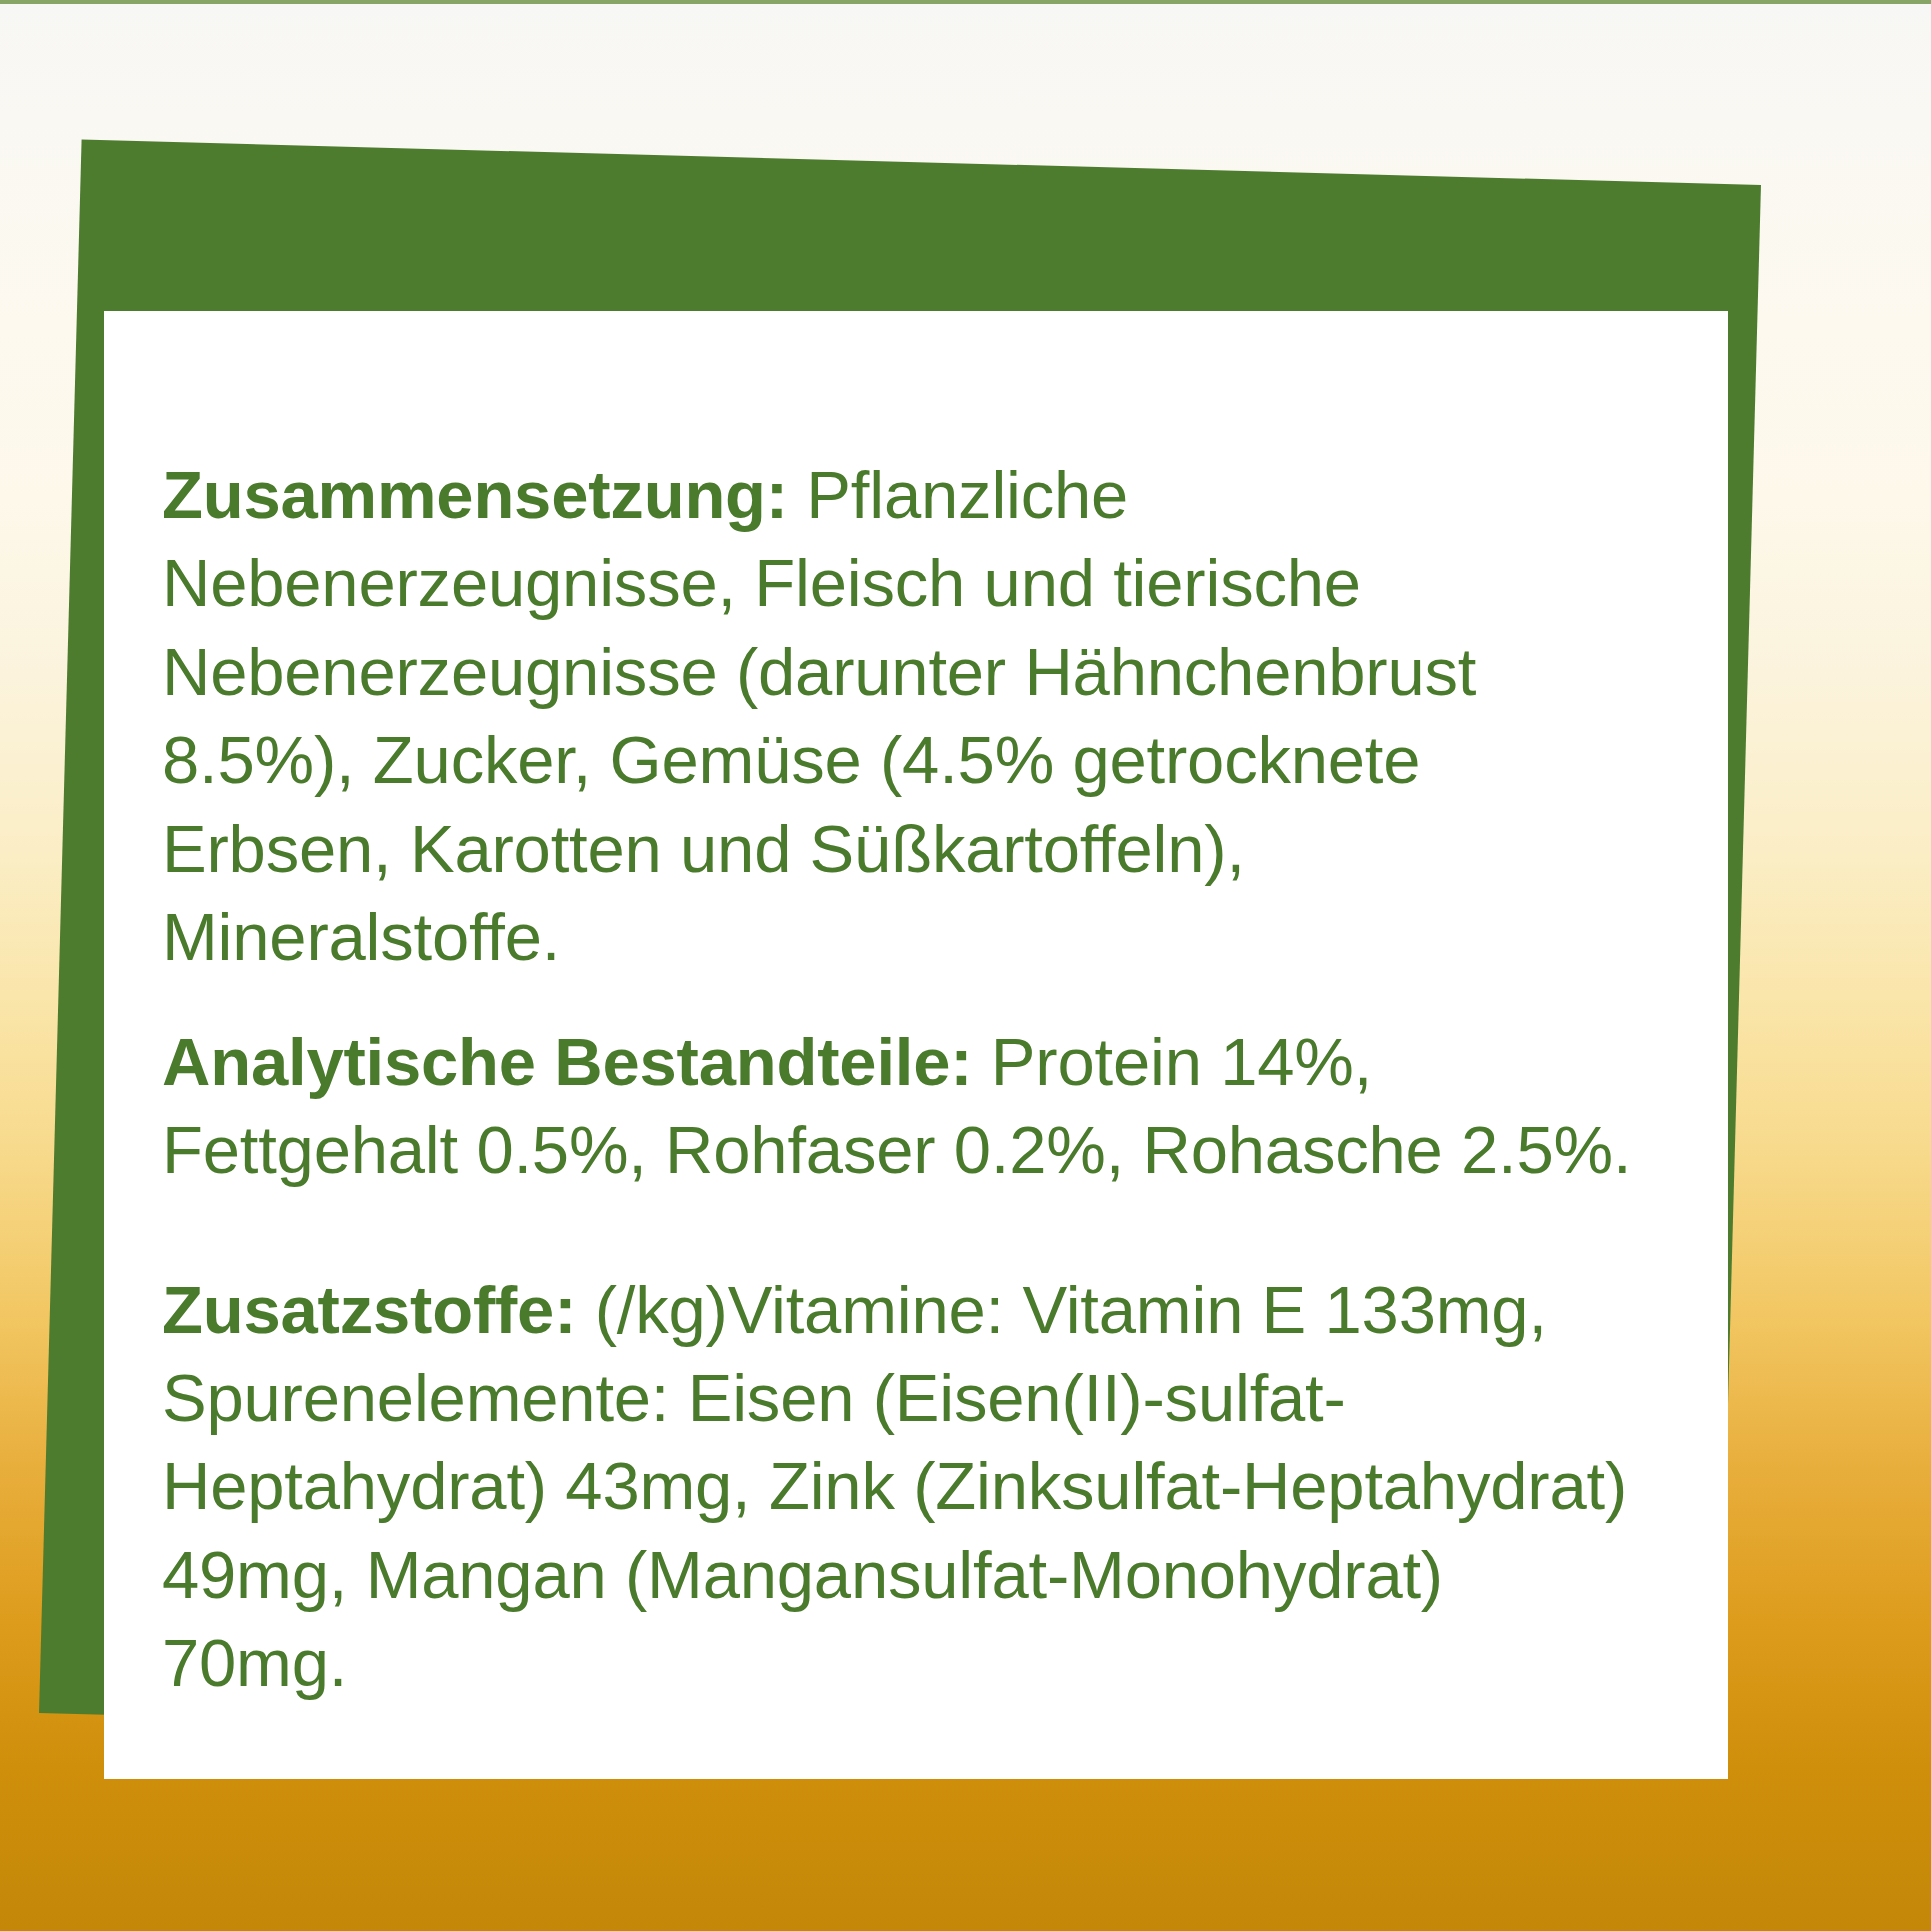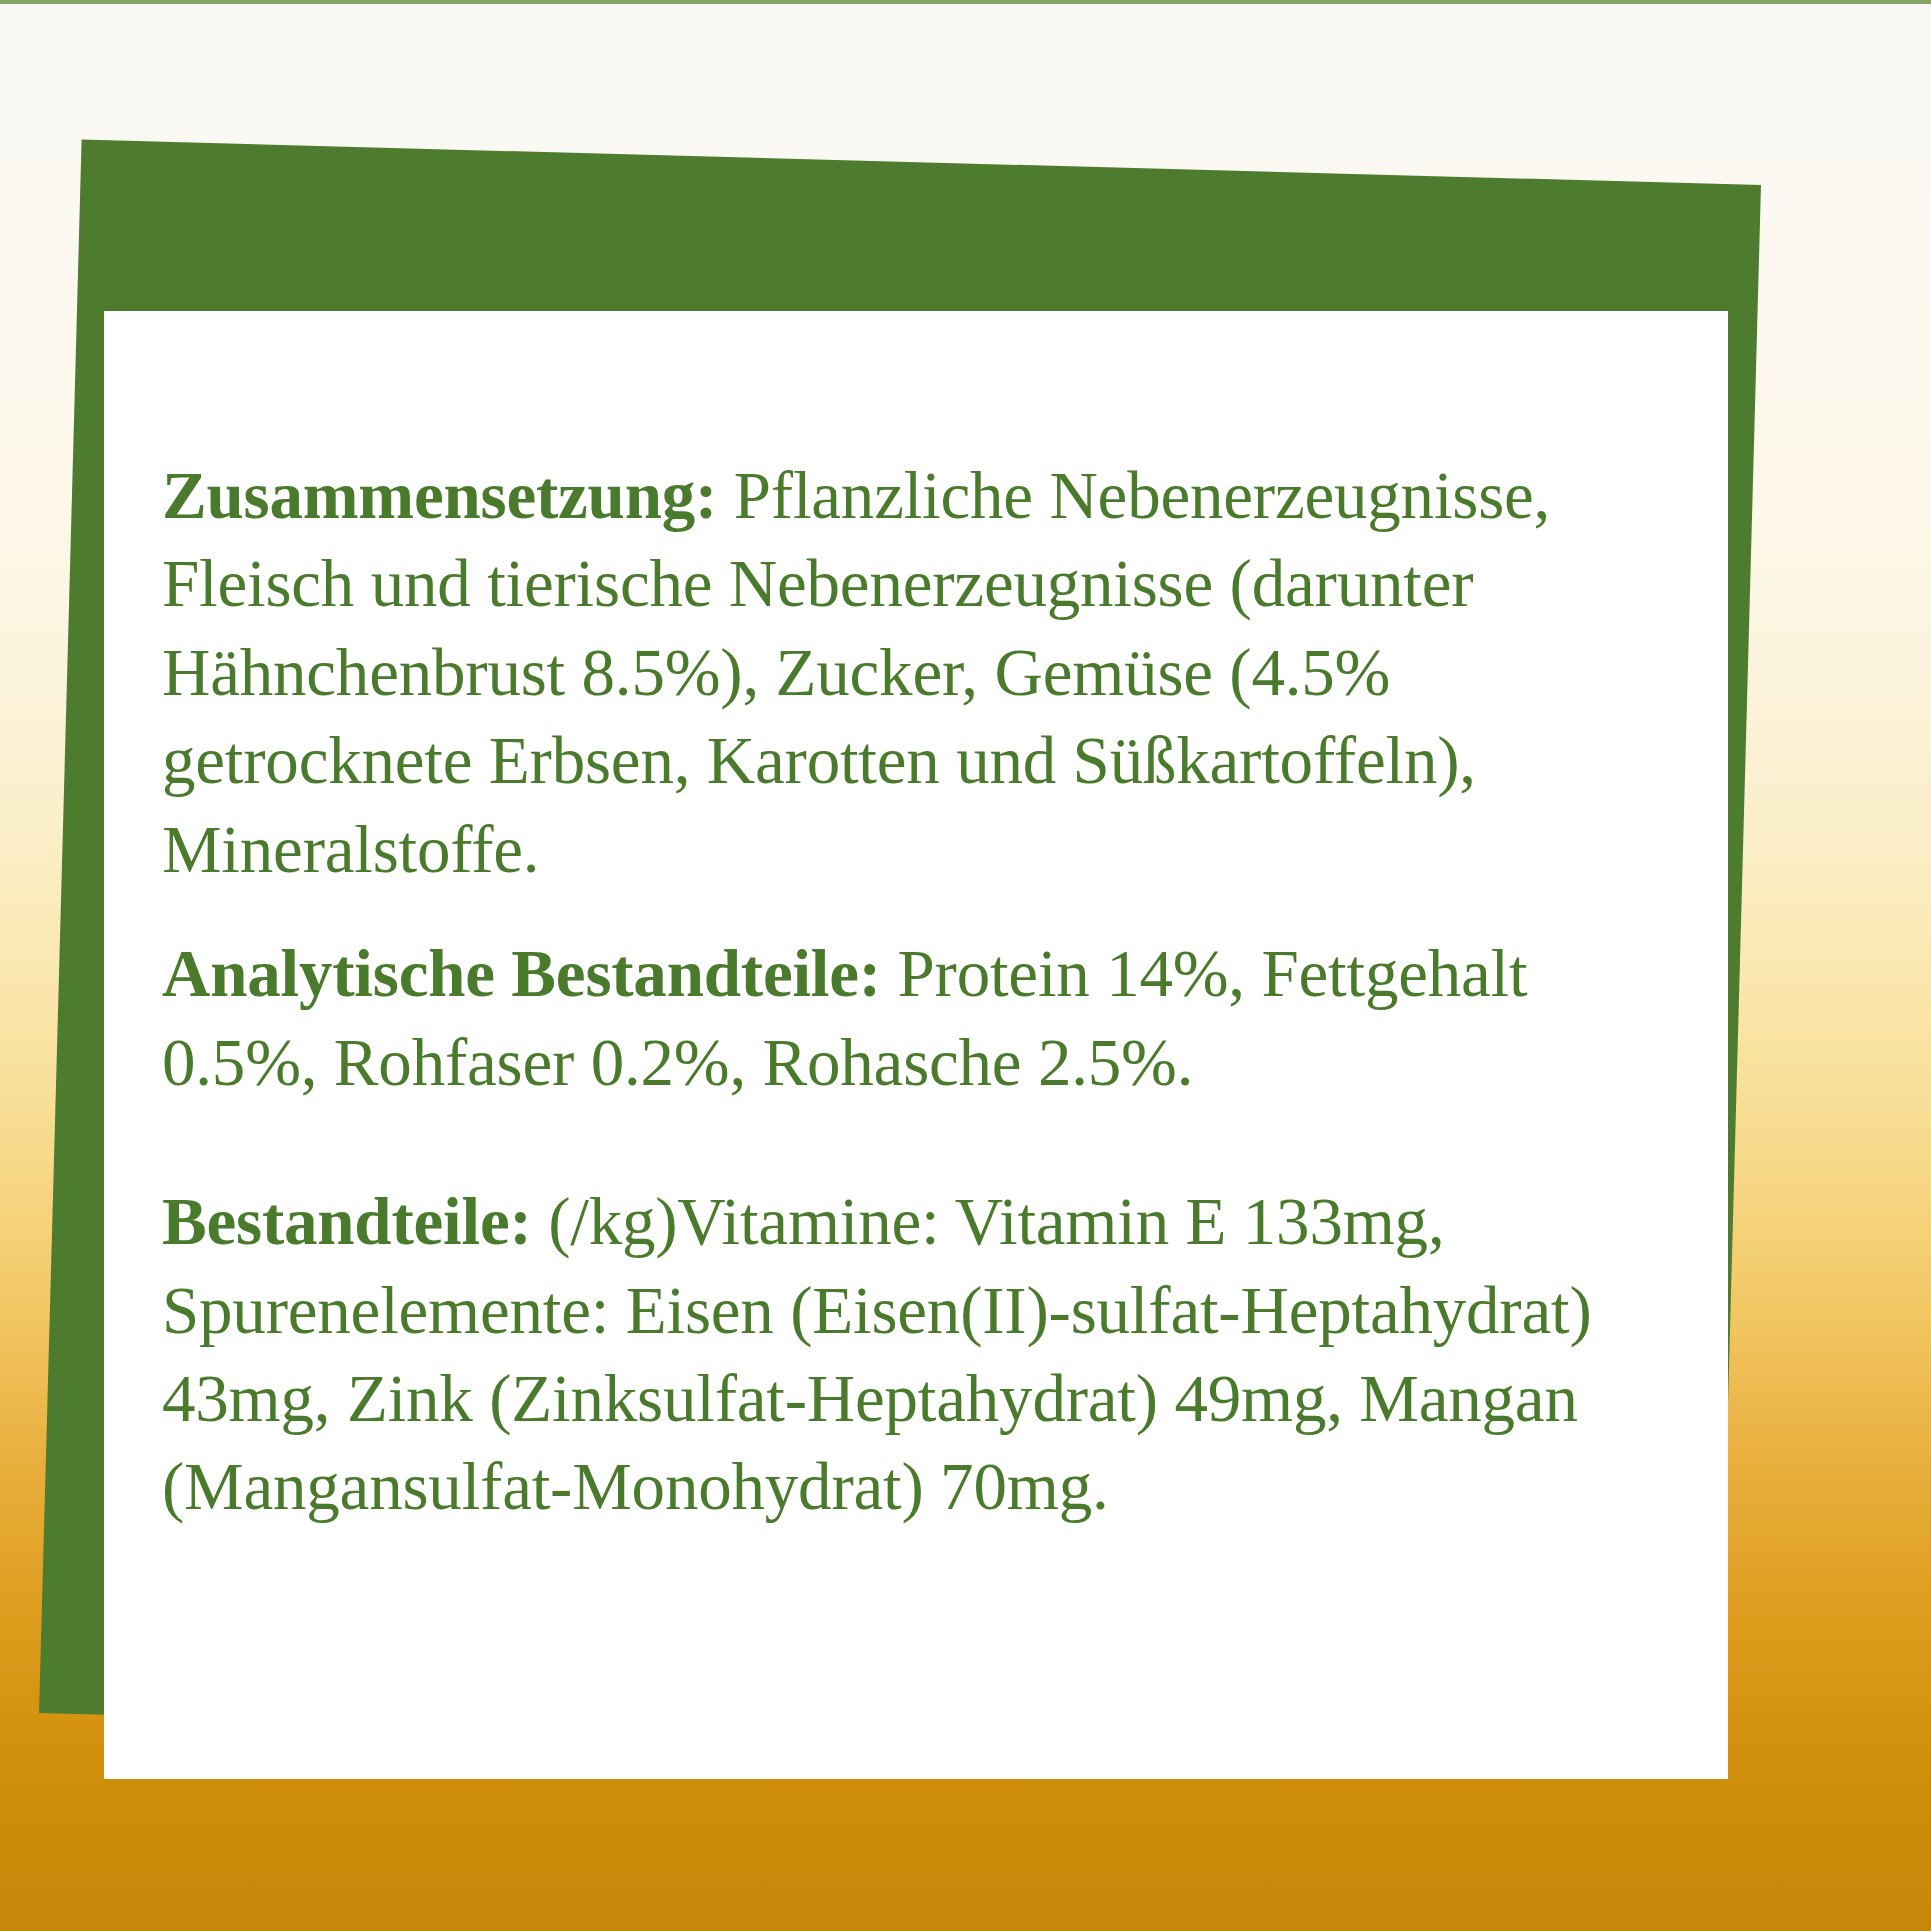--- a/index.html
+++ b/index.html
@@ -69,21 +69,21 @@
 
   #content {
     position: absolute;
     left: 58px;
     top: 140px;
     width: 1516px;
   }
 
   .para {
     color: #4a7a2b;
-    font-family: Liberation Serif, serif;
+    font-family: Liberation Sans, sans-serif;
     font-stretch: condensed;
     font-size: 67px;
     line-height: 1.32;
     letter-spacing: -0.2px;
     margin: 0;
     white-space: pre-line;
   }
 
   .para .lead {
     font-weight: 700;
@@ -103,18 +103,18 @@
   <div id="green-card"></div>
 
   <div id="white-card">
 
     <div id="content">
 
       <p class="para" id="para-composition"><span class="lead">Zusammensetzung:</span><span> Pflanzliche Nebenerzeugnisse, Fleisch und tierische Nebenerzeugnisse (darunter Hähnchenbrust 8.5%), Zucker, Gemüse (4.5% getrocknete Erbsen, Karotten und Süßkartoffeln), Mineralstoffe.</span></p>
 
       <p class="para" id="para-analysis"><span class="lead">Analytische Bestandteile:</span><span> Protein 14%, Fettgehalt 0.5%, Rohfaser 0.2%, Rohasche 2.5%.</span></p>
 
-      <p class="para" id="para-additives"><span class="lead">Bestandteile:</span><span> (/kg)Vitamine: Vitamin E 133mg, Spurenelemente: Eisen (Eisen(II)-sulfat-Heptahydrat) 43mg, Zink (Zinksulfat-Heptahydrat) 49mg, Mangan (Mangansulfat-Monohydrat) 70mg.</span></p>
+      <p class="para" id="para-additives"><span class="lead">Zusatzstoffe:</span><span> (/kg)Vitamine: Vitamin E 133mg, Spurenelemente: Eisen (Eisen(II)-sulfat-Heptahydrat) 43mg, Zink (Zinksulfat-Heptahydrat) 49mg, Mangan (Mangansulfat-Monohydrat) 70mg.</span></p>
 
     </div>
   </div>
 </div>
 
 
 </body></html>

